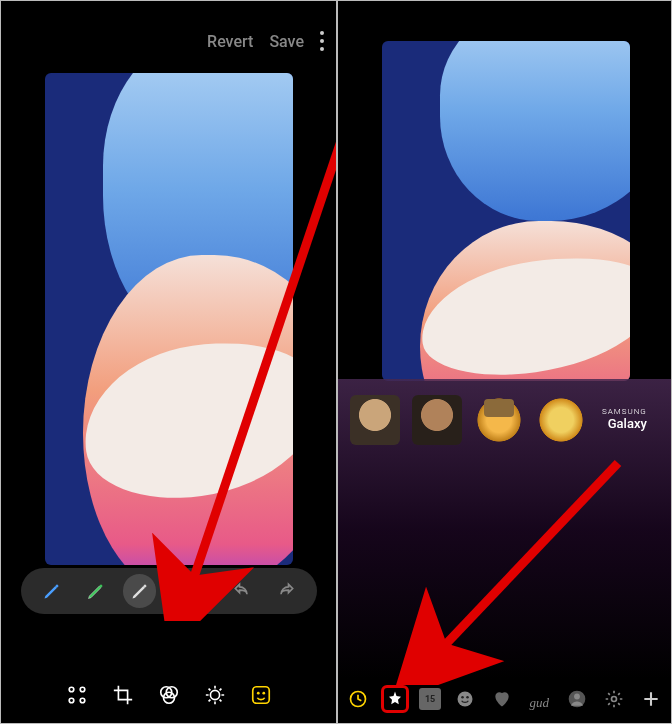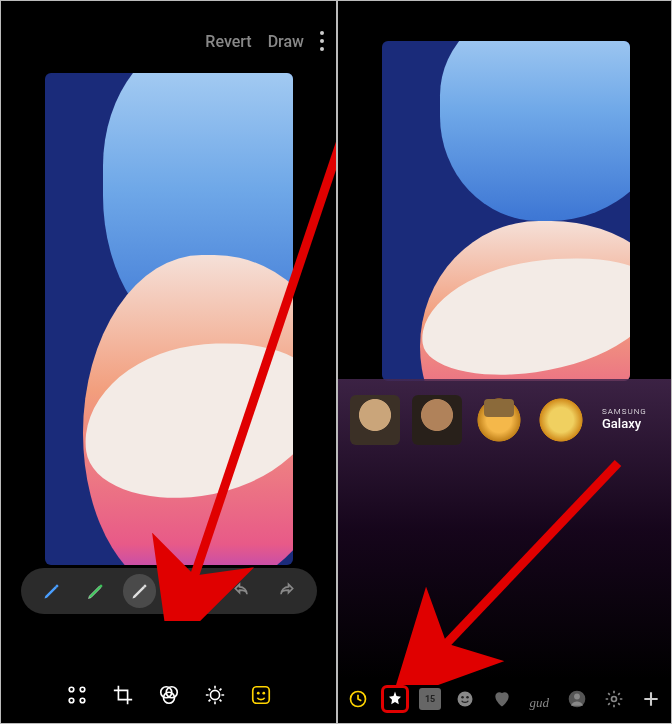--- a/index.html
+++ b/index.html
@@ -201,21 +201,21 @@
     }
     .sticker.person1 { background: radial-gradient(circle at 50% 40%, #caa57a 40%, #3b3026 42%); }
     .sticker.person2 { background: radial-gradient(circle at 50% 40%, #b0825a 40%, #28201a 42%); }
     .sticker.jar { background: radial-gradient(circle, #f5b84a 35%, #c0801a 60%, transparent 62%); }
     .sticker.food { background: radial-gradient(circle, #f0d060 35%, #d08a1a 60%, transparent 62%); border-radius: 50%; }
     .sticker .toast { width: 60%; height: 35%; background: #8b6a3a; border-radius: 4px; position: relative; top: -12px; }
     .galaxy-logo {
       color: #fff;
       font-size: 9px;
       font-weight: 300;
-      text-align: left;
+      text-align: right;
       margin-left: 4px;
       line-height: 1.1;
     }
     .galaxy-logo .brand { font-size: 8px; letter-spacing: 1px; }
     .galaxy-logo .model { font-size: 13px; font-weight: 500; }
 
     
     .category-bar {
       position: absolute;
       bottom: 10px;
@@ -261,21 +261,21 @@
       pointer-events: none;
     }
   </style>
 </head>
 <body>
 
 <div class="panel panel-left">
 
   <div class="topbar">
     <span class="topbar-text">Revert</span>
-    <span class="topbar-text">Draw</span>
+    <span class="topbar-text">Save</span>
     <div class="more-icon">
       <span></span>
         <span></span>
         <span></span>
     </div>
   </div>
 
   <div class="wallpaper">
     <div class="wave-blue-light"></div>
     <div class="wave-orange"></div>

